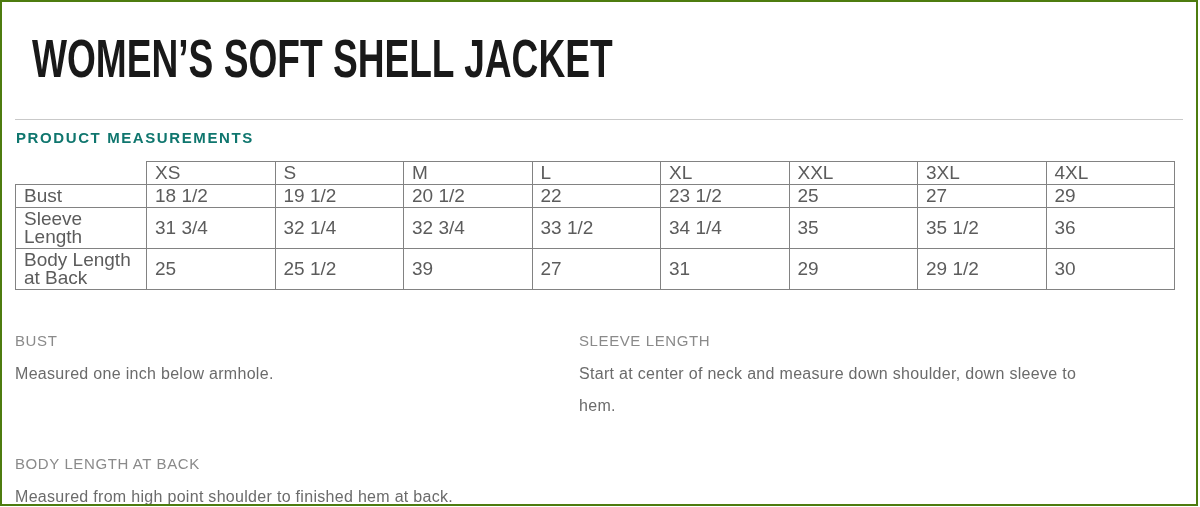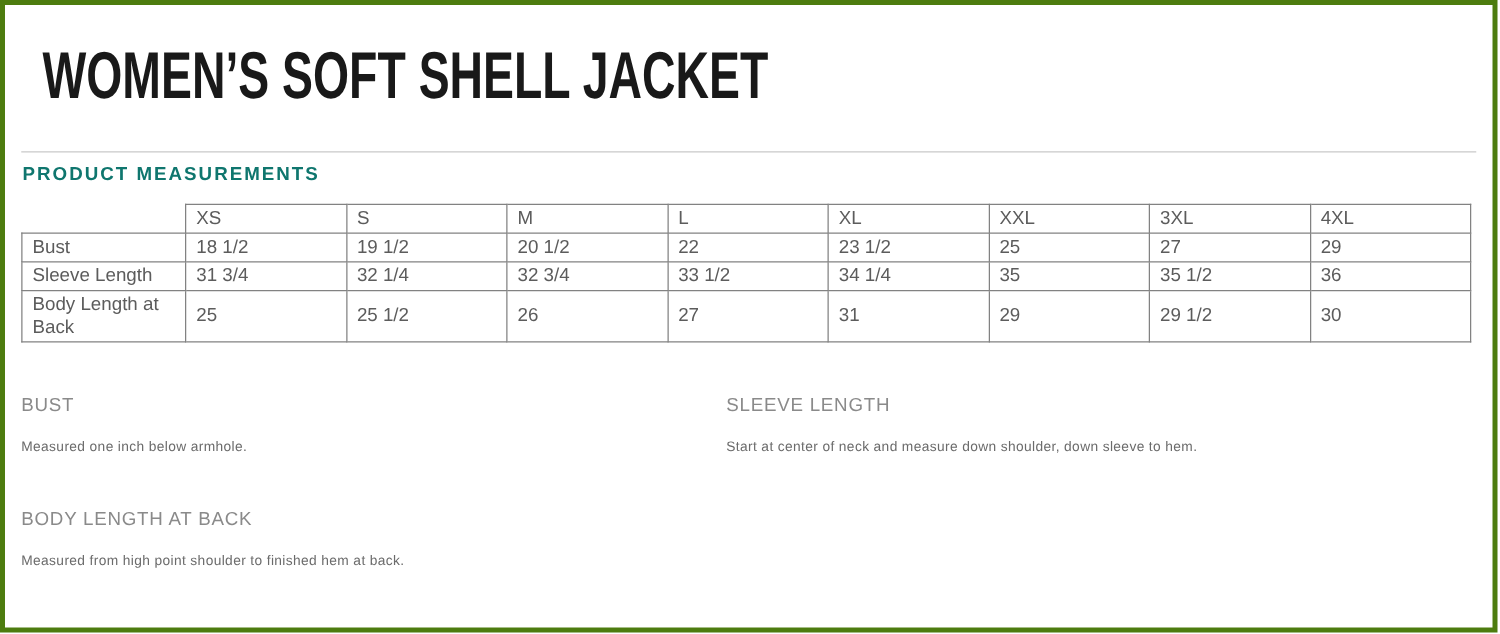--- a/index.html
+++ b/index.html
@@ -4,21 +4,21 @@
 <style>
   * { box-sizing: border-box; }
   html, body { margin: 0; padding: 0; background: #ffffff; }
   body {
     width: 1200px; height: 507px;
     font-family: "Liberation Sans", sans-serif;
     color: #666666;
   }
   .page {
     width: 1198px; height: 506px;
-    border: 4px solid #4d7c0f;
+    border: 2px solid #4d7c0f;
     background: #ffffff;
     padding: 0 13px;
     overflow: hidden;
   }
   
   .title {
     margin: 30px 0 0 17px;
     font-size: 53px;
     line-height: 1;
     font-weight: 700;
@@ -48,21 +48,21 @@
   
   table.measurements {
     border-collapse: collapse;
     table-layout: fixed;
     width: 1160px;
     margin-top: 15px;
   }
   table.measurements col.label-col { width: 131px; }
   table.measurements th, table.measurements td {
     border: 1px solid #828282;
-    font-size: 15px;
+    font-size: 19px;
     font-weight: 400;
     color: #5c5c5c;
     text-align: left;
     vertical-align: middle;
     padding: 2px 4px 2px 8px;
     height: 23px;
     line-height: 18px;
   }
   table.measurements th.blank {
     border: none;
@@ -77,21 +77,21 @@
   }
   .desc h3 {
     margin: 0;
     font-size: 15px;
     font-weight: 400;
     letter-spacing: 0.6px;
     color: #8a8a8a;
   }
   .desc p {
     margin: 9px 0 0 0;
-    font-size: 11px;
+    font-size: 16px;
     line-height: 32px;
     color: #6b6b6b;
     letter-spacing: 0.3px;
   }
   .desc.sleeve p { max-width: 530px; }
   .desc.body-length { margin-top: 33px; }
 </style>
 </head>
 <body>
 
@@ -148,21 +148,21 @@
         <td>33 1/2</td>
         <td>34 1/4</td>
         <td>35</td>
         <td>35 1/2</td>
         <td>36</td>
       </tr>
       <tr class="tall">
         <td>Body Length at Back</td>
         <td>25</td>
         <td>25 1/2</td>
-        <td>26</td>
+        <td>39</td>
         <td>27</td>
         <td>31</td>
         <td>29</td>
         <td>29 1/2</td>
         <td>30</td>
       </tr>
     </tbody>
   </table>
 
   <div class="desc-grid">

